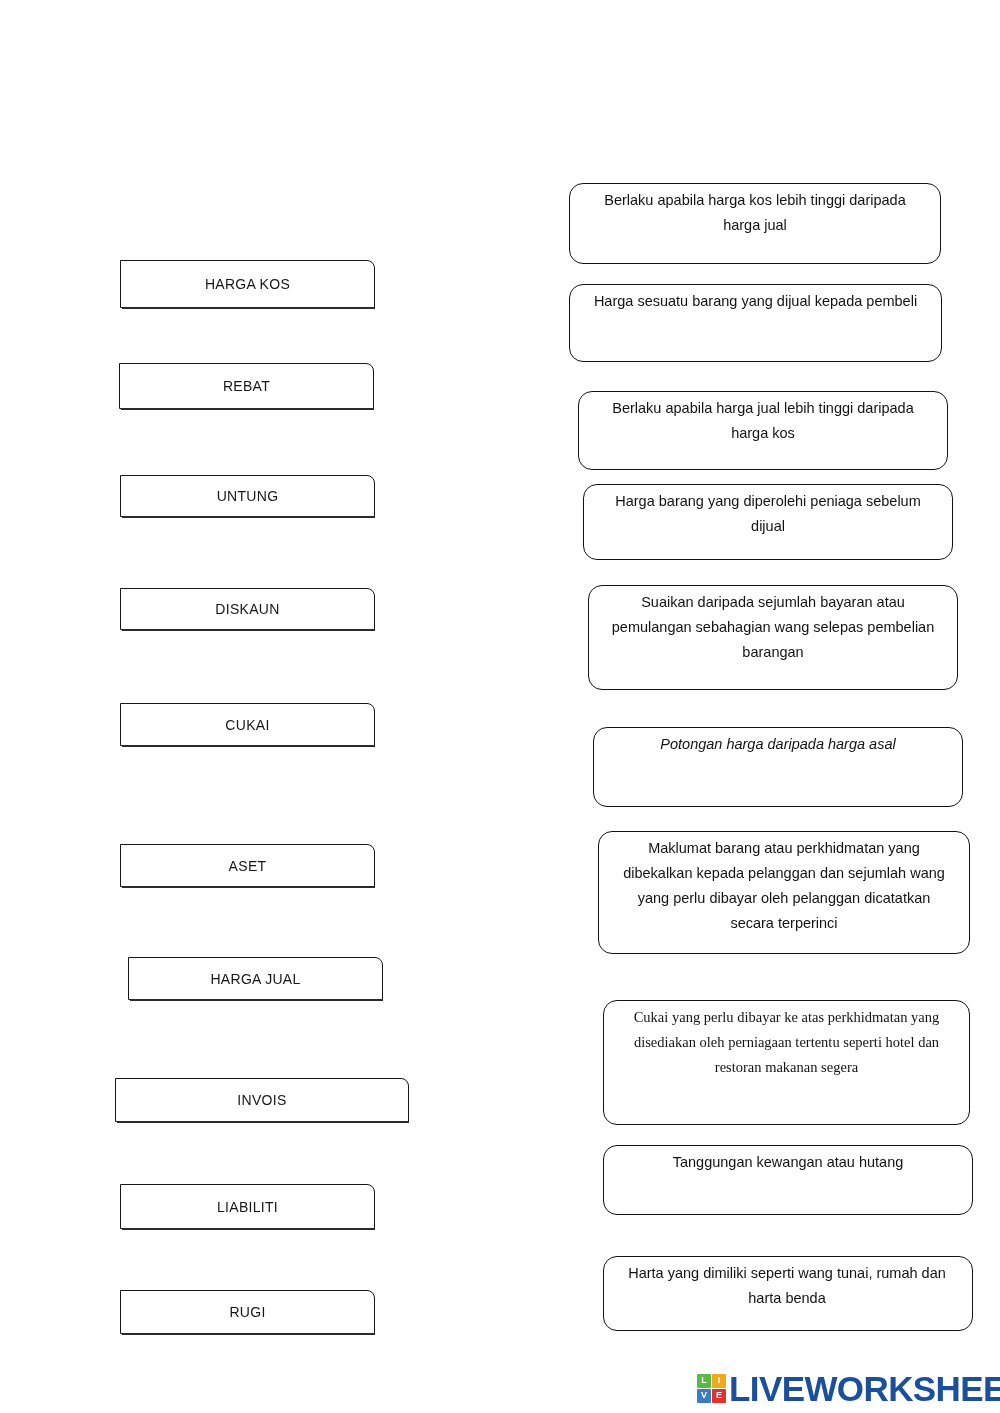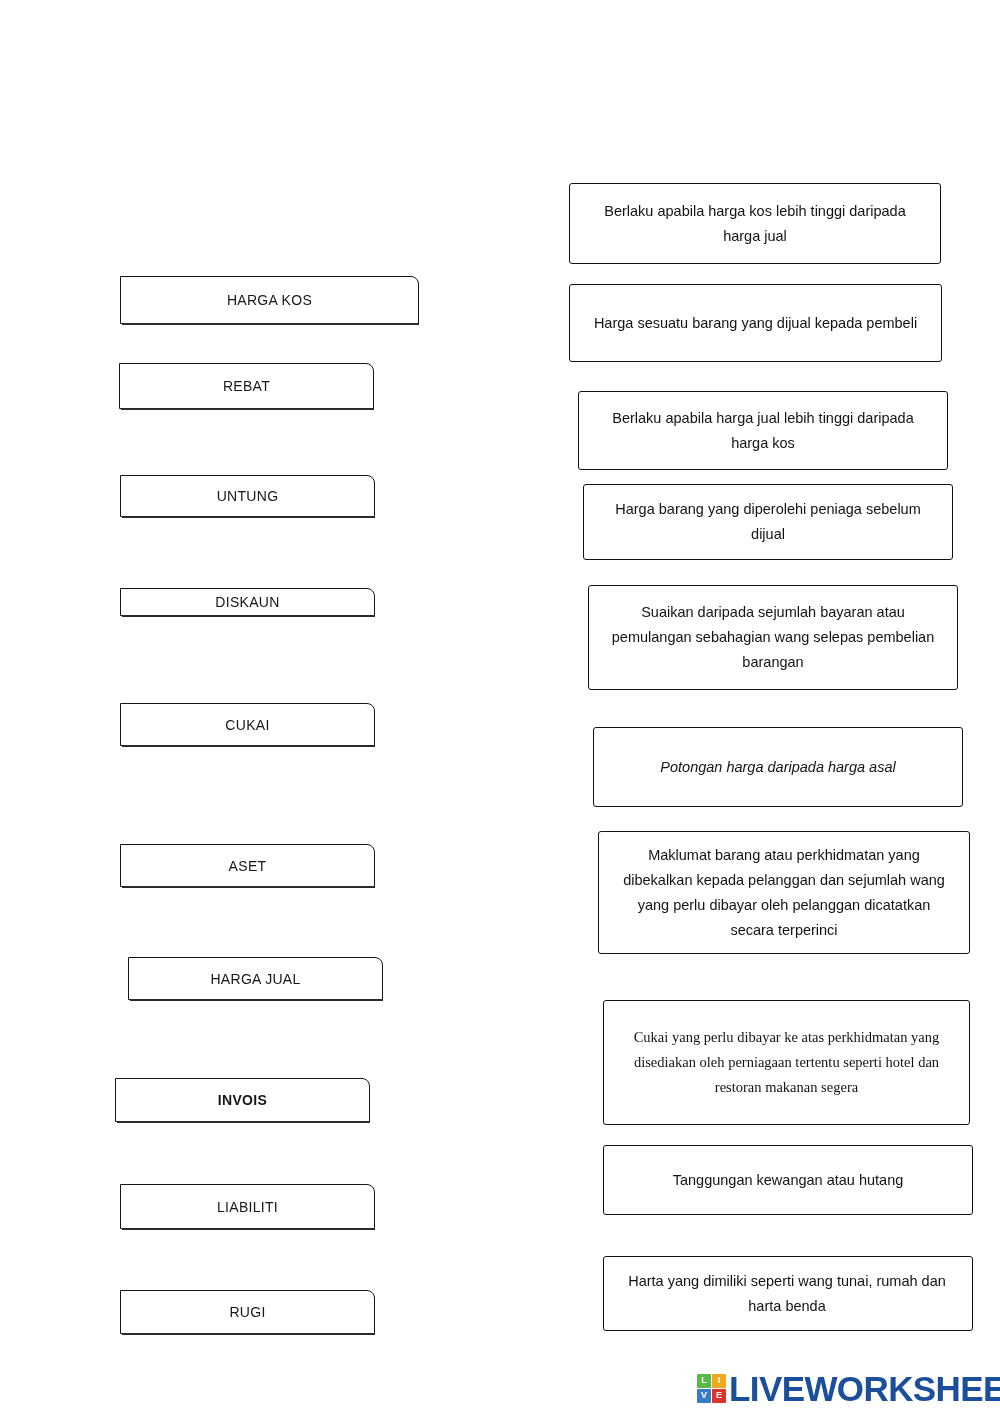--- a/index.html
+++ b/index.html
@@ -59,23 +59,22 @@
     height: 1.6px;
     background: #2b2b2b;
   }
 
   
   .def-box {
     position: absolute;
     box-sizing: border-box;
     background: #ffffff;
     border: 1.8px solid #131313;
-    border-radius: 3px;
-    display: flex;
-    align-items: center;
+    border-radius: 14px;
+    display: flex;
     justify-content: center;
     text-align: center;
     font-size: 14.5px;
     line-height: 25px;
     color: #131313;
     padding: 4px 18px;
   }
   .def-box span {
     display: block;
   }
@@ -116,42 +115,42 @@
     line-height: 1;
   }
 </style>
 </head>
 <body>
 
 <div class="page">
 
 
   <div id="terms-layer">
-      <div class="term-box" style="left: 120px; top: 276px; width: 299px; height: 48px;">
+      <div class="term-box" style="left: 120px; top: 260px; width: 255px; height: 48px;">
         <span>HARGA KOS</span>
       </div>
       <div class="term-box" style="left: 119px; top: 363px; width: 255px; height: 46px;">
         <span>REBAT</span>
       </div>
       <div class="term-box" style="left: 120px; top: 475px; width: 255px; height: 42px;">
         <span>UNTUNG</span>
       </div>
-      <div class="term-box" style="left: 120px; top: 588px; width: 255px; height: 28px;">
+      <div class="term-box" style="left: 120px; top: 588px; width: 255px; height: 42px;">
         <span>DISKAUN</span>
       </div>
       <div class="term-box" style="left: 120px; top: 703px; width: 255px; height: 43px;">
         <span>CUKAI</span>
       </div>
       <div class="term-box" style="left: 120px; top: 844px; width: 255px; height: 43px;">
         <span>ASET</span>
       </div>
       <div class="term-box" style="left: 120px; top: 957px; width: 255px; height: 43px; margin-left: 8px;">
         <span>HARGA JUAL</span>
       </div>
-      <div class="term-box" style="left: 115px; top: 1078px; width: 255px; height: 44px; font-weight: bold;">
+      <div class="term-box" style="left: 115px; top: 1078px; width: 294px; height: 44px;">
         <span>INVOIS</span>
       </div>
       <div class="term-box" style="left: 120px; top: 1184px; width: 255px; height: 45px;">
         <span>LIABILITI</span>
       </div>
       <div class="term-box" style="left: 120px; top: 1290px; width: 255px; height: 44px;">
         <span>RUGI</span>
       </div>
     </div>
   <div id="defs-layer">

